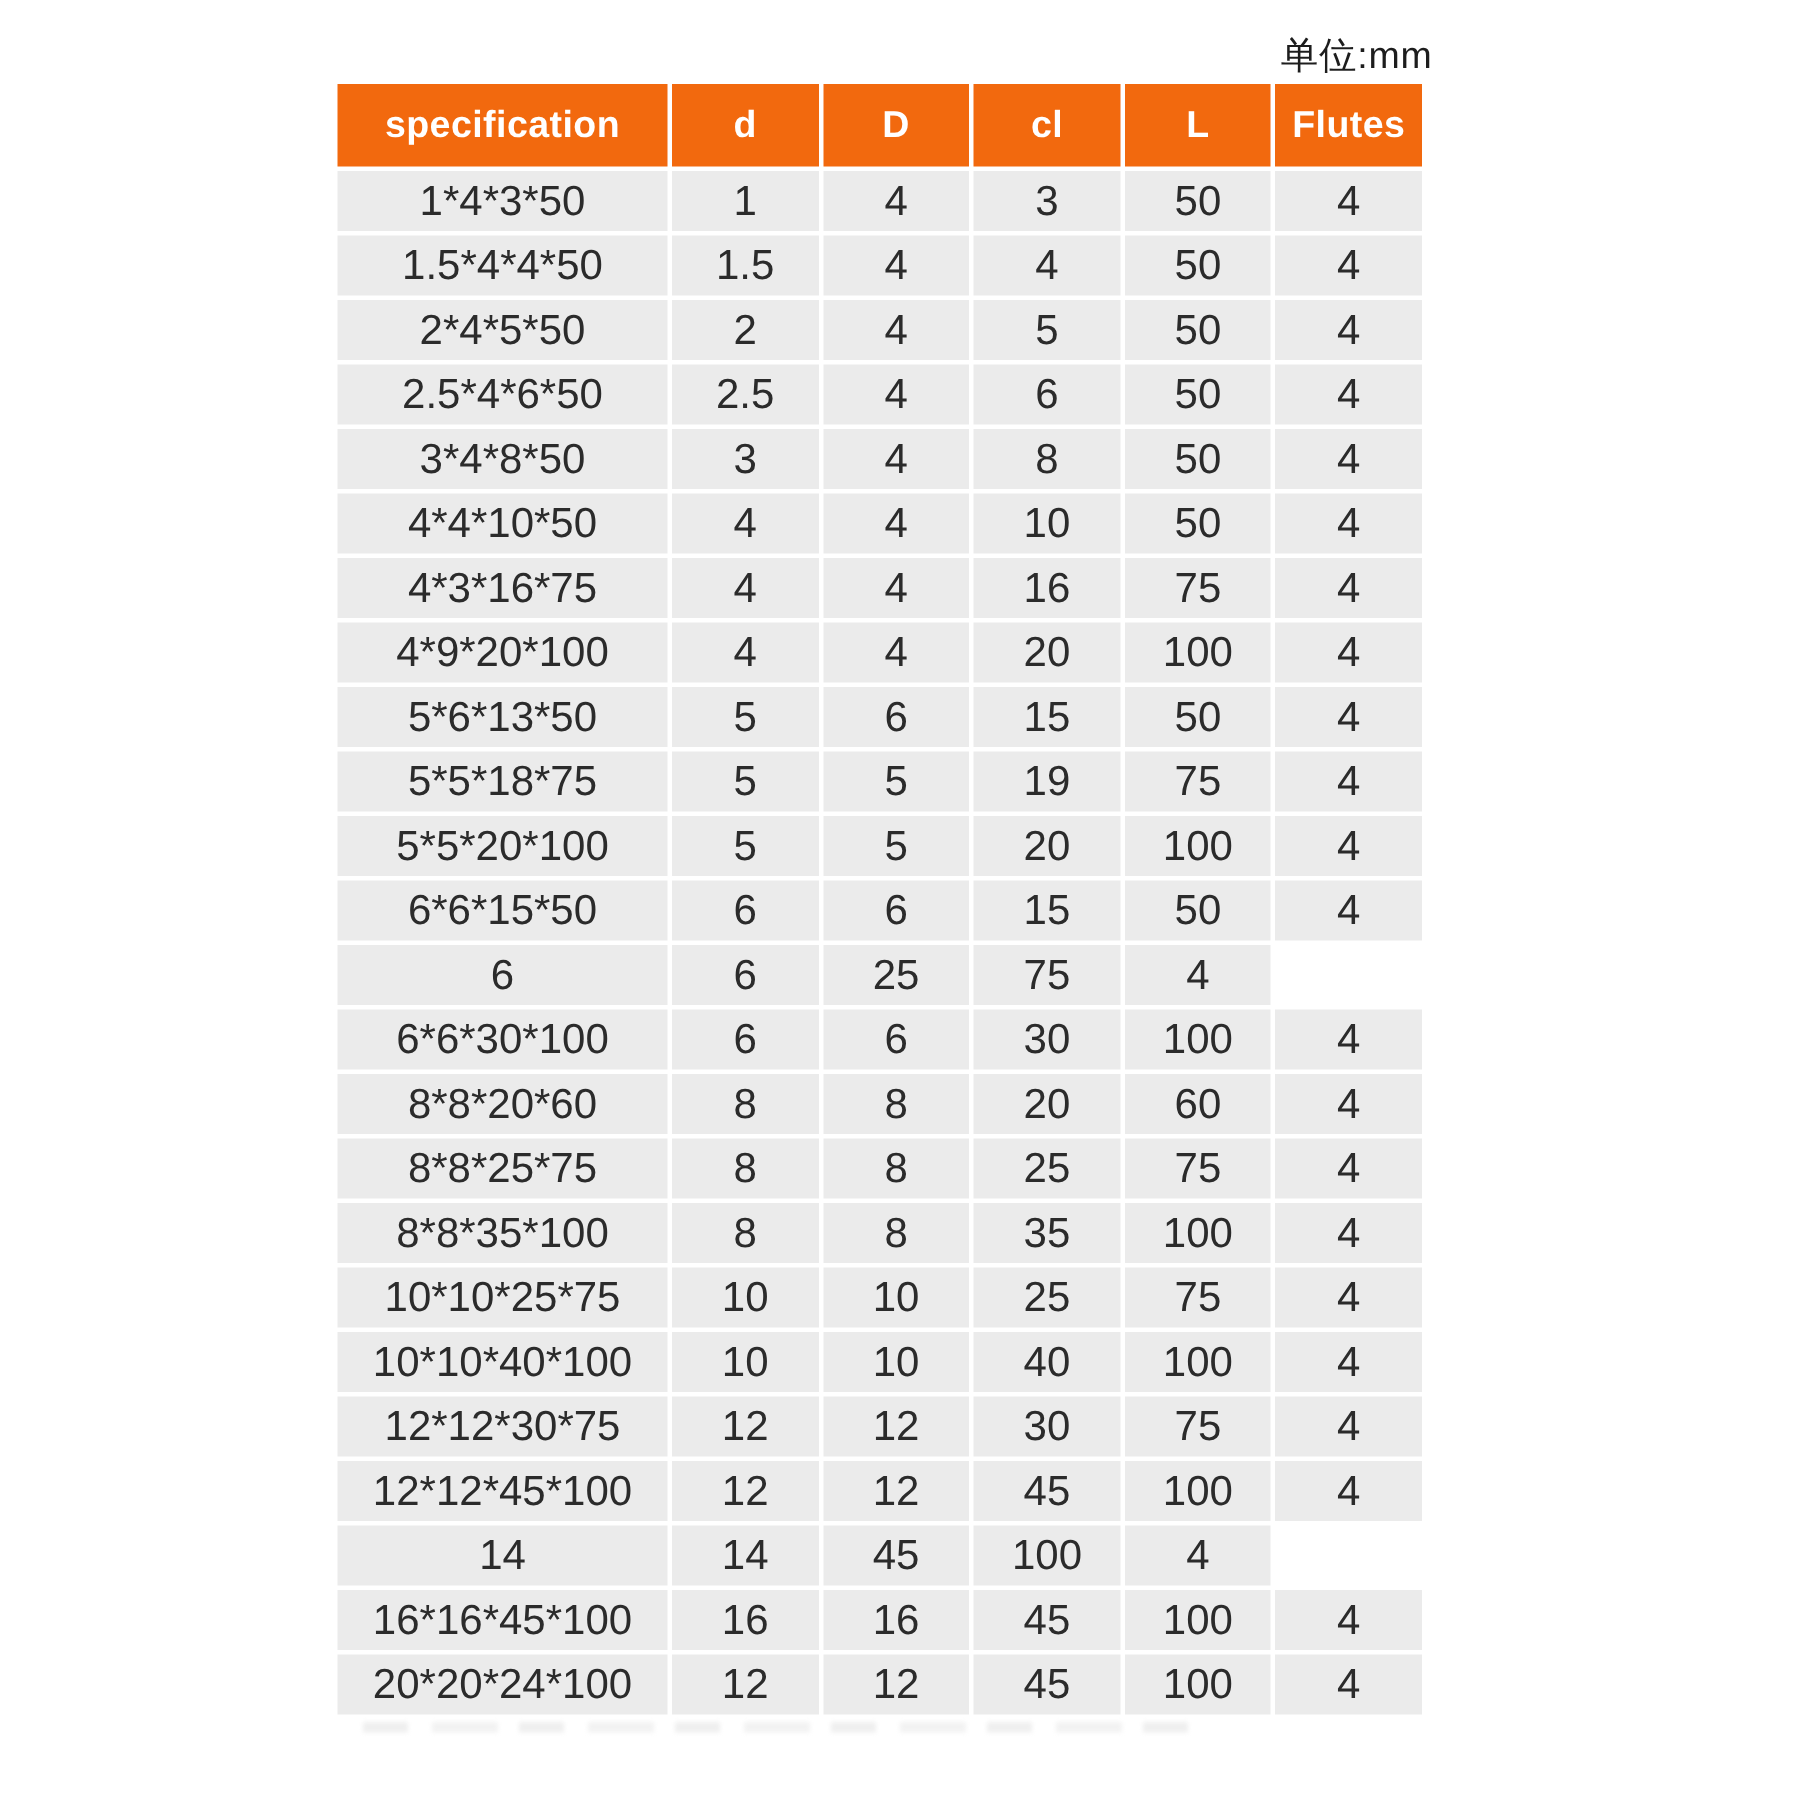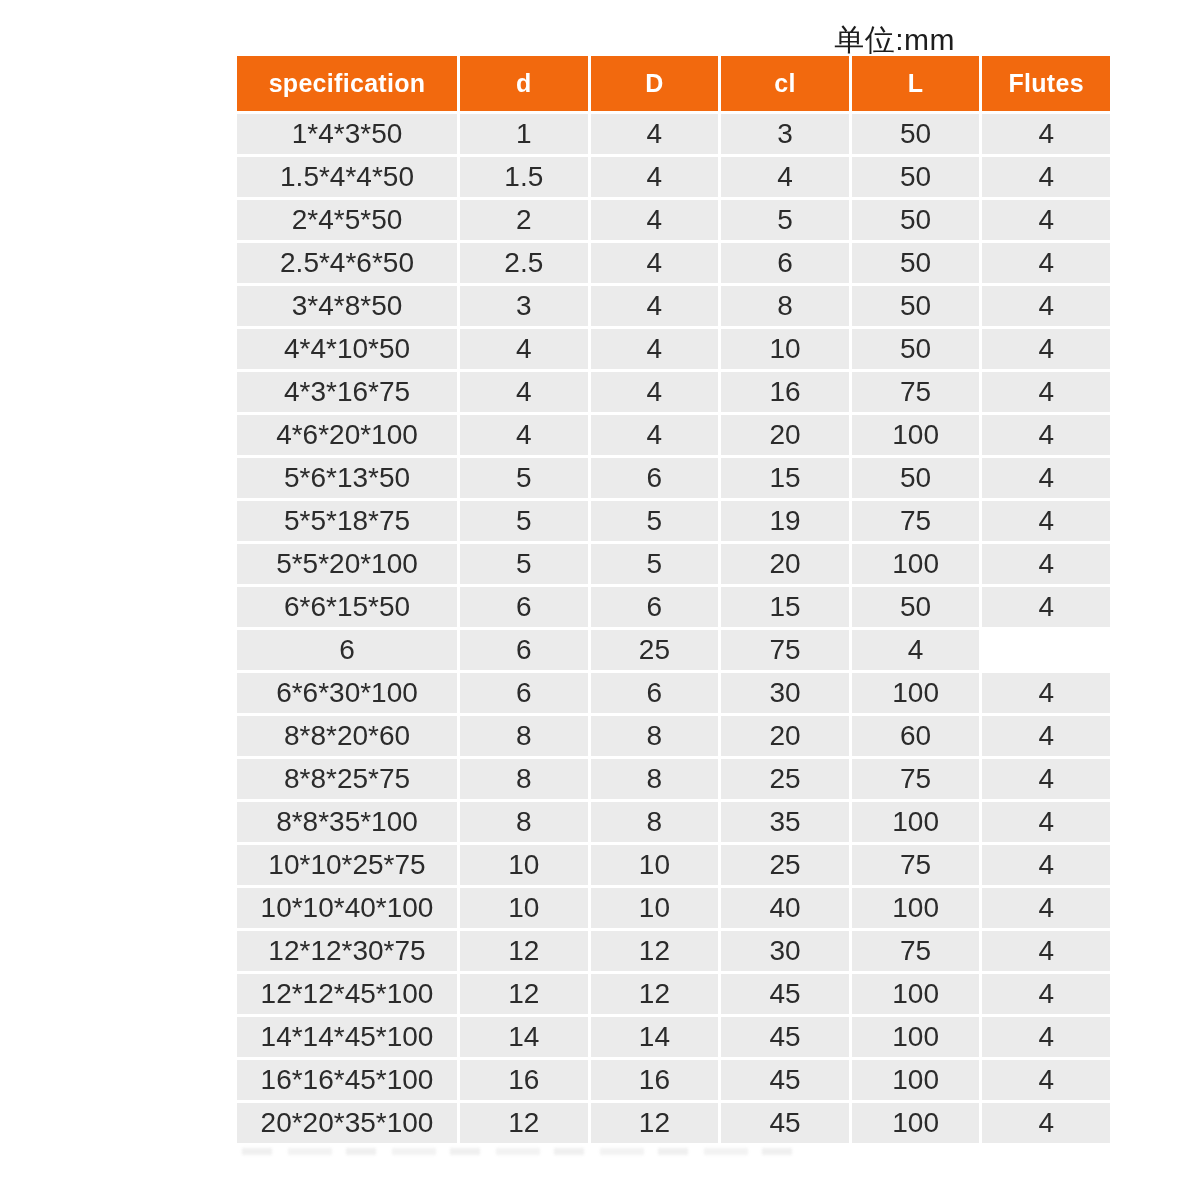--- a/index.html
+++ b/index.html
@@ -7,29 +7,29 @@
     width: 1200px; height: 1200px;
     background: #ffffff;
     font-family: "Liberation Sans", "DejaVu Sans", sans-serif;
     position: relative;
     overflow: hidden;
   }
   .unit-label {
     position: absolute;
     top: 20px;
     right: 245px;
-    font-size: 30px;
+    font-size: 25px;
     color: #1d1d1d;
     letter-spacing: 0.5px;
   }
   .spec-table {
     position: absolute;
-    left: 237px;
+    left: 225px;
     top: 56px;
-    width: 873px;
+    width: 723px;
   }
   .tr {
     display: grid;
     grid-template-columns: 220px repeat(5, 1fr);
     gap: 3px;
     margin-bottom: 3px;
   }
   .th {
     background: #f2690e;
     color: #ffffff;
@@ -131,21 +131,21 @@
       </div>
       <div class="tr">
         <div class="td">4*3*16*75</div>
         <div class="td">4</div>
         <div class="td">4</div>
         <div class="td">16</div>
         <div class="td">75</div>
         <div class="td">4</div>
       </div>
       <div class="tr">
-        <div class="td">4*6*20*100</div>
+        <div class="td">4*9*20*100</div>
         <div class="td">4</div>
         <div class="td">4</div>
         <div class="td">20</div>
         <div class="td">100</div>
         <div class="td">4</div>
       </div>
       <div class="tr">
         <div class="td">5*6*13*50</div>
         <div class="td">5</div>
         <div class="td">6</div>
@@ -242,37 +242,36 @@
       </div>
       <div class="tr">
         <div class="td">12*12*45*100</div>
         <div class="td">12</div>
         <div class="td">12</div>
         <div class="td">45</div>
         <div class="td">100</div>
         <div class="td">4</div>
       </div>
       <div class="tr">
-        <div class="td">14*14*45*100</div>
         <div class="td">14</div>
         <div class="td">14</div>
         <div class="td">45</div>
         <div class="td">100</div>
         <div class="td">4</div>
       </div>
       <div class="tr">
         <div class="td">16*16*45*100</div>
         <div class="td">16</div>
         <div class="td">16</div>
         <div class="td">45</div>
         <div class="td">100</div>
         <div class="td">4</div>
       </div>
       <div class="tr">
-        <div class="td">20*20*35*100</div>
+        <div class="td">20*20*24*100</div>
         <div class="td">12</div>
         <div class="td">12</div>
         <div class="td">45</div>
         <div class="td">100</div>
         <div class="td">4</div>
       </div>
     </div>
 </div>
 
 <div class="smudge"></div>

